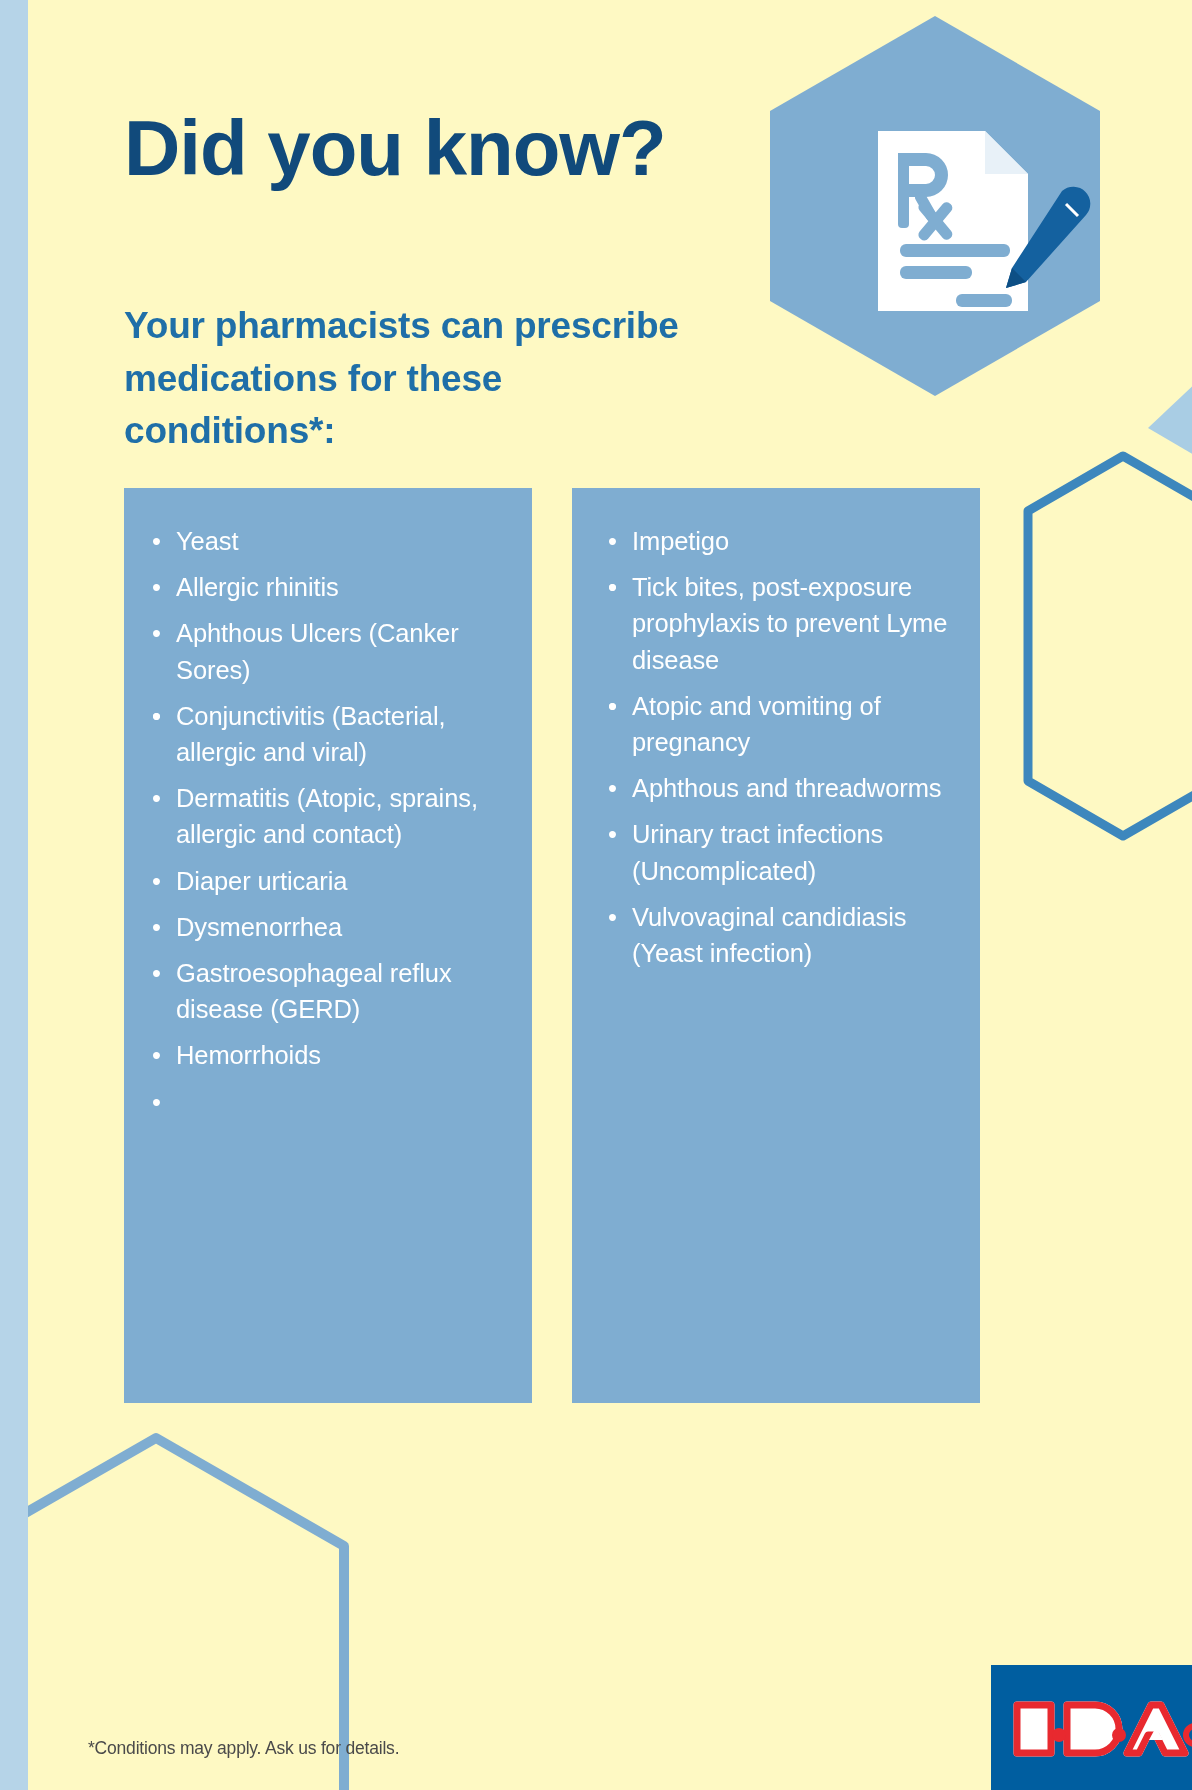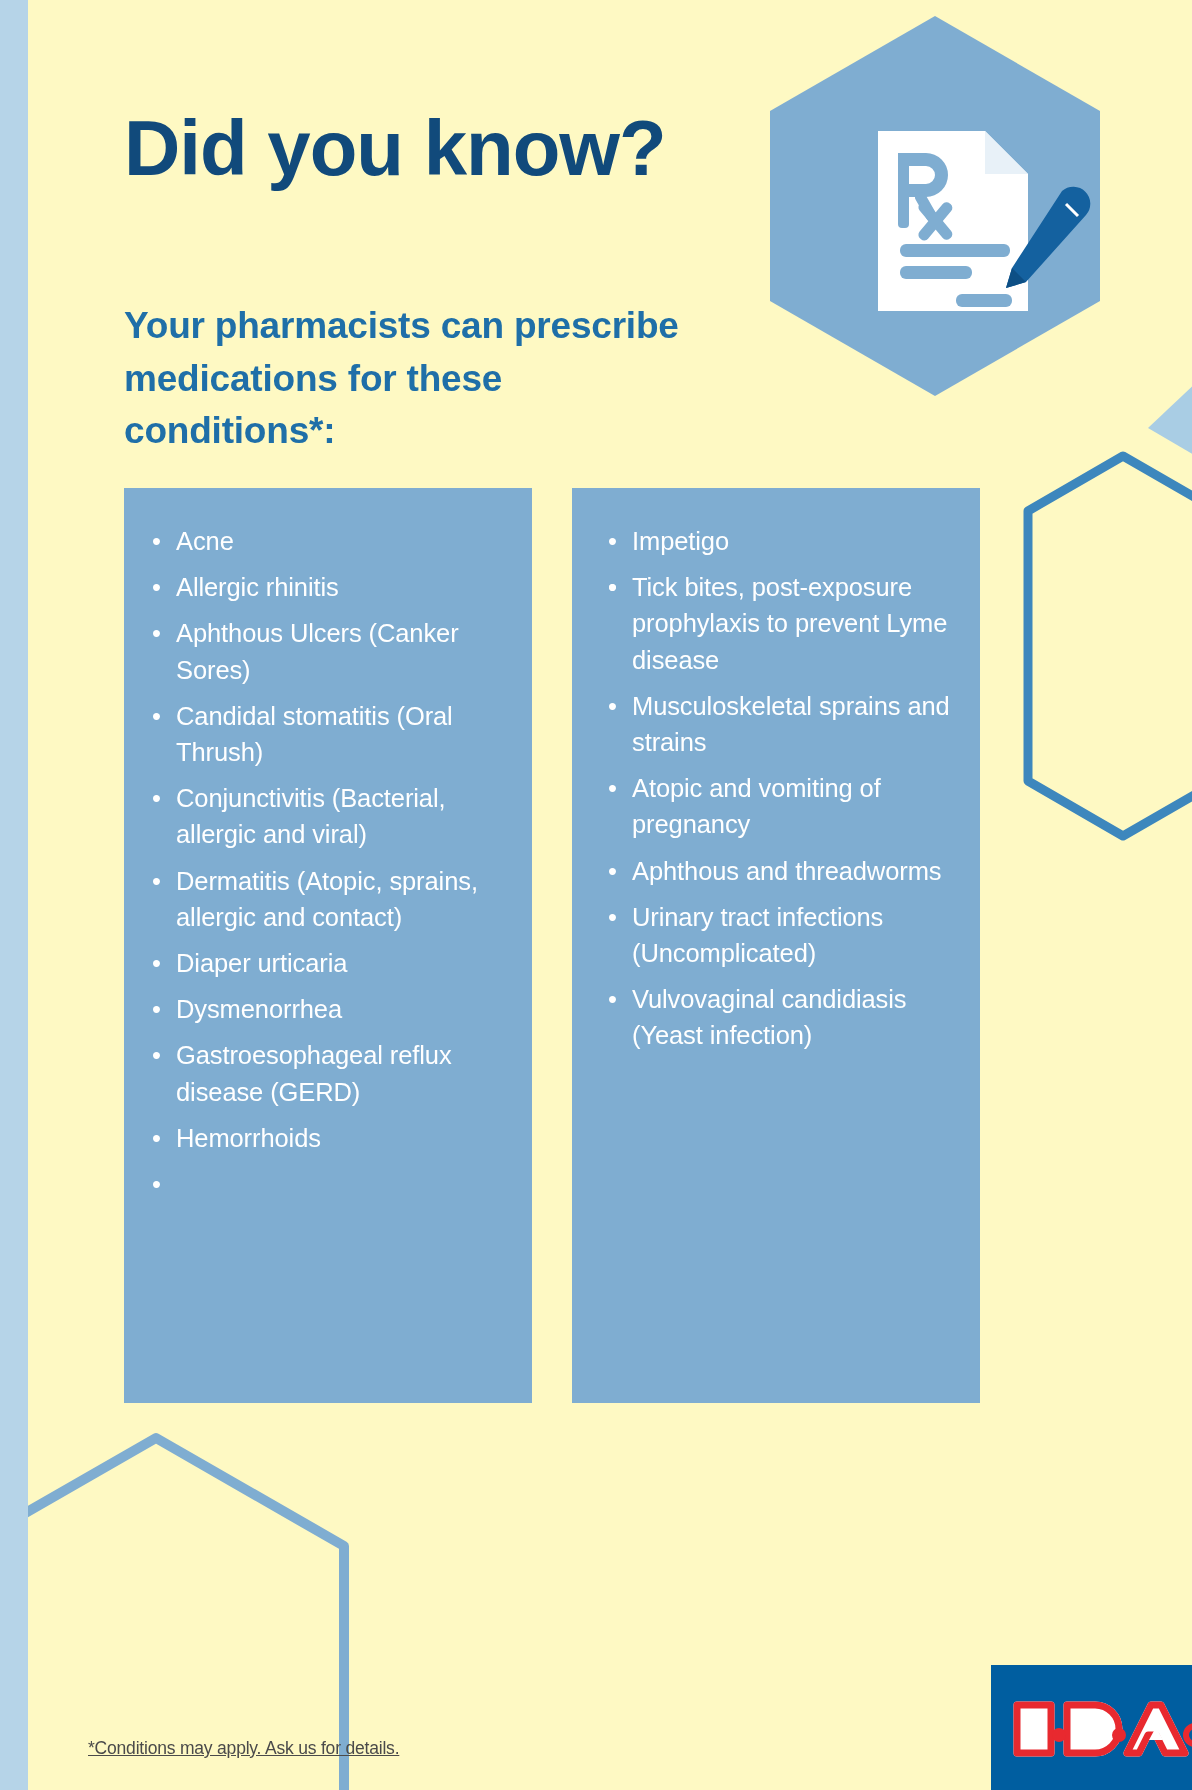--- a/index.html
+++ b/index.html
@@ -109,21 +109,20 @@
 
   
   .footnote {
     position: absolute;
     left: 60px;
     top: 1738px;
     font-size: 17.5px;
     color: #4a4a4a;
     letter-spacing: -0.2px;
     white-space: nowrap;
-    text-decoration: underline;
   }
 
   
   .logo-block {
     position: absolute;
     left: 963px;
     top: 1665px;
     width: 229px;
     height: 125px;
     background: #005ea0;
@@ -173,40 +172,40 @@
 
     <g>
       <path d="M292 175 a17 17 0 0 1 24 24 L256 266 L236 272 L242 252 Z" fill="#14619f"></path>
       <path d="M236 272 L242 252 L256 266 Z" fill="#0d4f85"></path>
       <path d="M296 188 l12 12" stroke="#ffffff" stroke-width="3" fill="none"></path>
     </g>
   </svg>
 
   <div class="panel" id="panel-left">
     <ul class="cond-list">
-        <li class="cond-item"><span class="bullet">•</span><span>Acne</span></li>
+        <li class="cond-item"><span class="bullet">•</span><span>Yeast</span></li>
         <li class="cond-item"><span class="bullet">•</span><span>Allergic rhinitis</span></li>
         <li class="cond-item"><span class="bullet">•</span><span>Aphthous Ulcers (Canker Sores)</span></li>
-        <li class="cond-item"><span class="bullet">•</span><span>Candidal stomatitis (Oral Thrush)</span></li>
+        <li class="cond-item"><span class="bullet">•</span></li>
         <li class="cond-item"><span class="bullet">•</span><span>Conjunctivitis (Bacterial, allergic and viral)</span></li>
         <li class="cond-item"><span class="bullet">•</span><span>Dermatitis (Atopic, sprains, allergic and contact)</span></li>
         <li class="cond-item"><span class="bullet">•</span><span>Diaper urticaria</span></li>
         <li class="cond-item"><span class="bullet">•</span><span>Dysmenorrhea</span></li>
         <li class="cond-item"><span class="bullet">•</span><span>Gastroesophageal reflux disease (GERD)</span></li>
         <li class="cond-item"><span class="bullet">•</span><span>Hemorrhoids</span></li>
         <li class="cond-item"><span class="bullet">•</span></li>
       </ul>
   </div>
 
   <div class="panel" id="panel-right">
     <ul class="cond-list">
         <li class="cond-item"><span class="bullet">•</span><span>Impetigo</span></li>
         <li class="cond-item"><span class="bullet">•</span></li>
         <li class="cond-item"><span class="bullet">•</span><span>Tick bites, post-exposure prophylaxis to prevent Lyme disease</span></li>
-        <li class="cond-item"><span class="bullet">•</span><span>Musculoskeletal sprains and strains</span></li>
+        <li class="cond-item"><span class="bullet">•</span></li>
         <li class="cond-item"><span class="bullet">•</span><span>Atopic and vomiting of pregnancy</span></li>
         <li class="cond-item"><span class="bullet">•</span><span>Aphthous and threadworms</span></li>
         <li class="cond-item"><span class="bullet">•</span><span>Urinary tract infections (Uncomplicated)</span></li>
         <li class="cond-item"><span class="bullet">•</span><span>Vulvovaginal candidiasis (Yeast infection)</span></li>
       </ul>
   </div>
 
   <div class="footnote">*Conditions may apply. Ask us for details.</div>
 
   <div class="logo-block">

